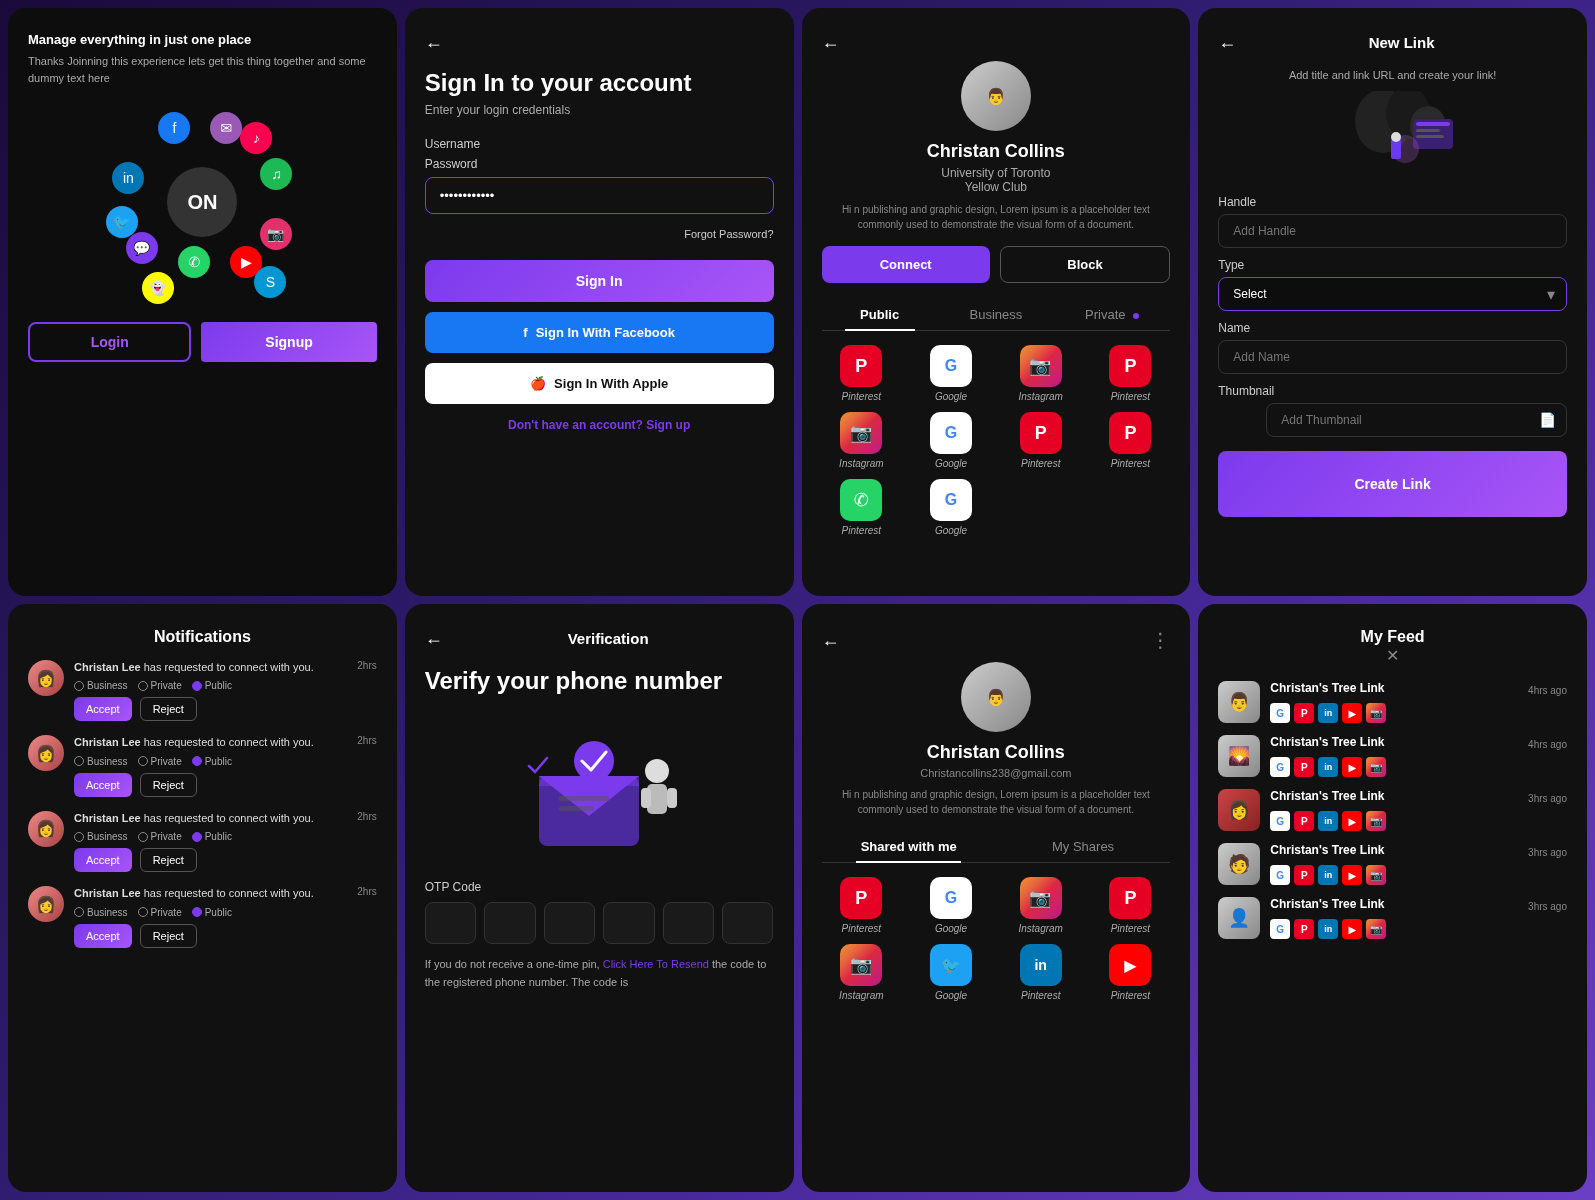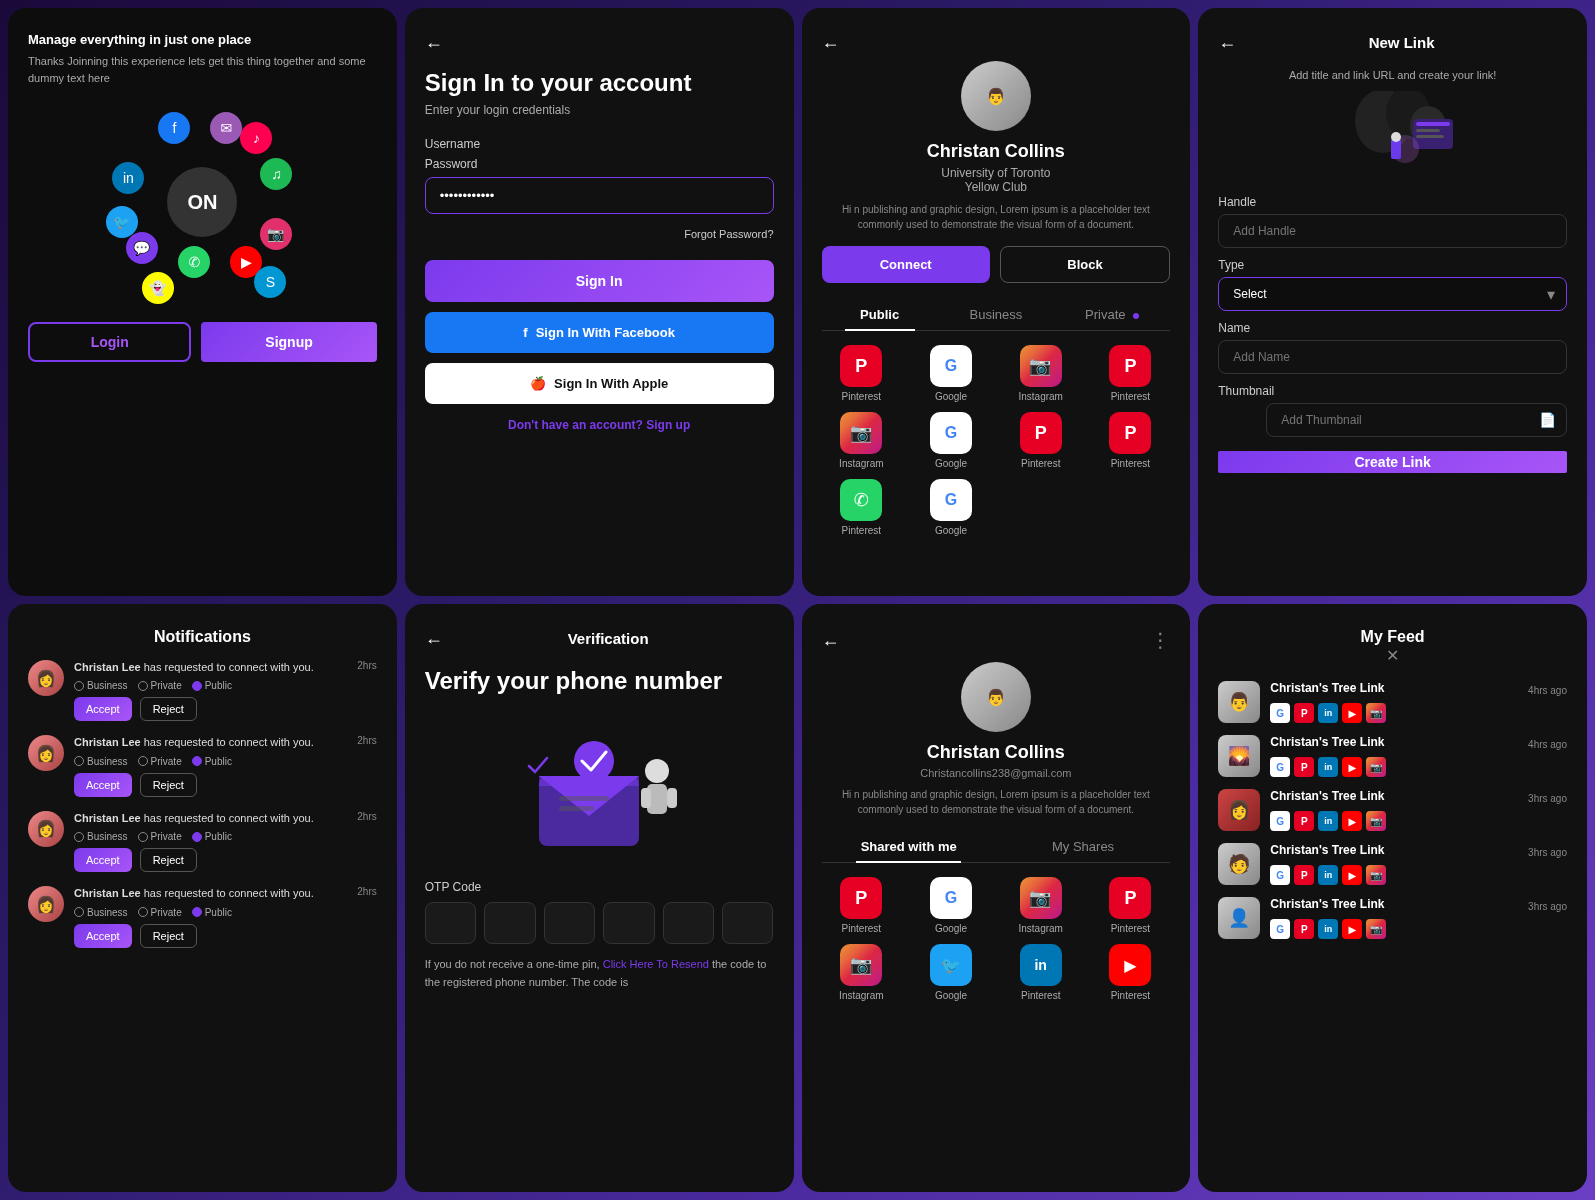--- a/index.html
+++ b/index.html
@@ -147,21 +147,21 @@
       content: ''; position: absolute; bottom: -1px; left: 20%; right: 20%;
       height: 2px; background: white;
     }
     .tab-item .dot { display: inline-block; width: 6px; height: 6px; background: #7c3aed; border-radius: 50%; margin-left: 4px; vertical-align: middle; }
     .social-grid { display: grid; grid-template-columns: repeat(4, 1fr); gap: 10px; }
     .social-item { display: flex; flex-direction: column; align-items: center; gap: 4px; }
     .social-icon-box {
       width: 42px; height: 42px; border-radius: 10px;
       display: flex; align-items: center; justify-content: center; font-size: 20px;
     }
-    .social-label { font-size: 10px; color: #aaa; }
+    .social-label { font-size: 10px; color: #aaa; font-style: italic; }
 
     
     .card-newlink { background: #111; }
     .card-newlink .back-arrow { margin-bottom: 10px; }
     .newlink-subtitle { text-align: center; font-size: 11px; color: #aaa; margin-bottom: 10px; }
     .illustration { text-align: center; margin: 10px 0; }
     .field-label { font-size: 12px; color: #ccc; margin-bottom: 5px; margin-top: 10px; }
     .field-input {
       width: 100%; padding: 9px 14px;
       background: transparent; border: 1.5px solid #333;
@@ -173,23 +173,23 @@
       border-radius: 8px; color: white; font-size: 12px;
       appearance: none; outline: none; cursor: pointer;
       display: flex; align-items: center; justify-content: space-between;
     }
     .select-wrapper { position: relative; }
     .select-wrapper::after {
       content: '▾'; position: absolute; right: 12px; top: 50%;
       transform: translateY(-50%); color: #888; pointer-events: none;
     }
     .btn-create {
-      width: 100%; padding: 3px; margin-top: 14px;
+      width: 100%; padding: 25px; margin-top: 14px;
       background: linear-gradient(135deg, #7c3aed, #a855f7);
-      color: white; border: none; border-radius: 2px; font-size: 14px; font-weight: 700; cursor: pointer;
+      color: white; border: none; border-radius: 8px; font-size: 14px; font-weight: 700; cursor: pointer;
     }
 
     
     .card-notif { background: #111; }
     .card-notif h3 { text-align: center; font-size: 16px; font-weight: 700; margin-bottom: 14px; }
     .notif-item { display: flex; align-items: flex-start; gap: 10px; margin-bottom: 14px; }
     .notif-avatar {
       width: 36px; height: 36px; border-radius: 50%;
       background: linear-gradient(135deg, #e88, #a44);
       flex-shrink: 0; display: flex; align-items: center; justify-content: center; font-size: 16px;

